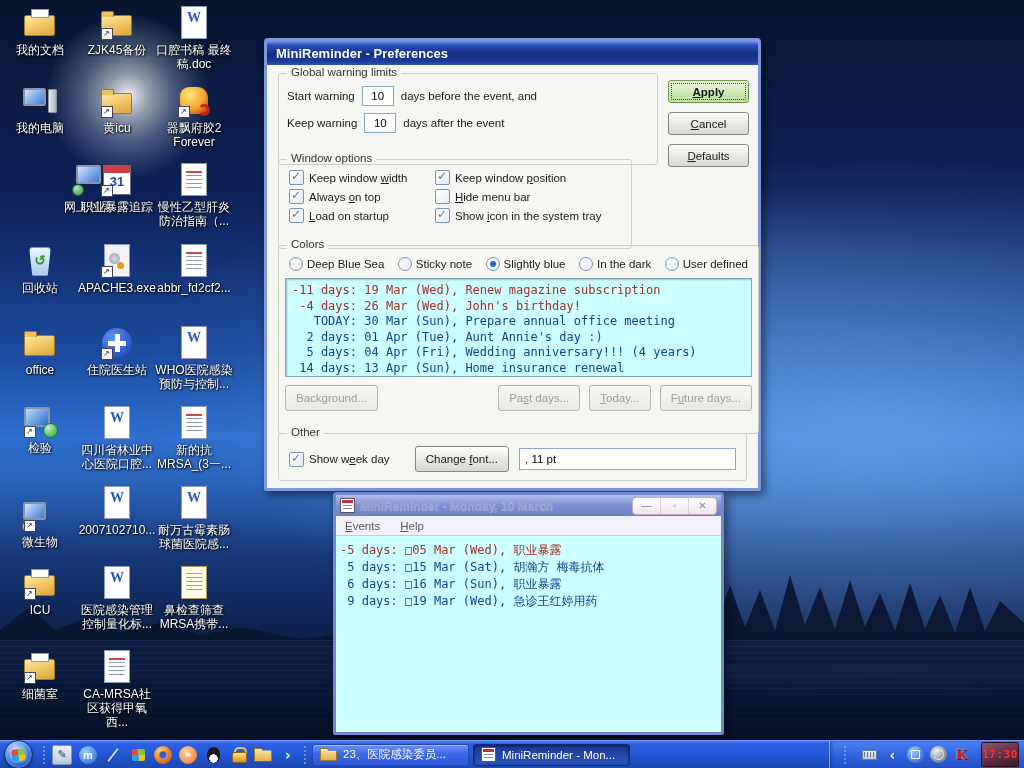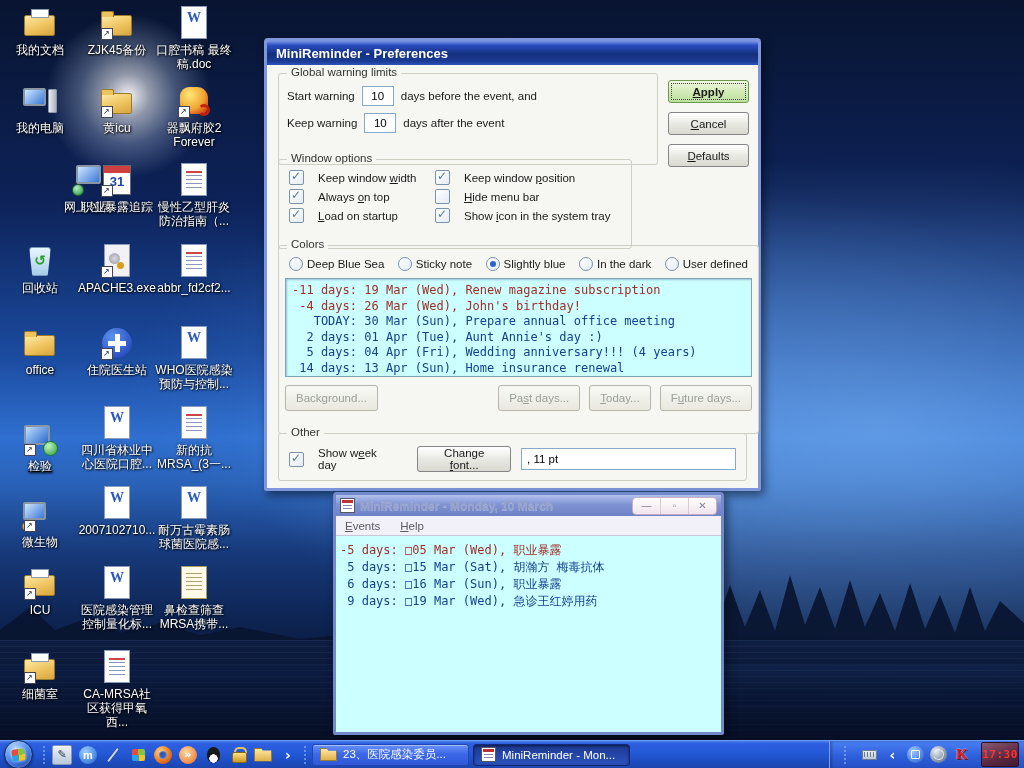--- a/index.html
+++ b/index.html
@@ -57,21 +57,21 @@
   .t-forever::after{right:2px;bottom:2px;width:12px;height:12px;border:3px solid #c02010;border-left-color:transparent;border-radius:50%}
   .shortcut{position:absolute;left:2px;bottom:0;width:10px;height:10px;background:#fff;border:1px solid #445;z-index:2}
   .shortcut::before{content:"↗";position:absolute;left:1px;top:0;font-size:8px;line-height:9px;color:#123}
   
   .grp{position:absolute;border:1px solid #cdd0c4;border-radius:3px}
   .leg{position:absolute;top:-8px;left:8px;background:#f6f6f2;padding:0 4px;font-size:11.5px;color:#333;white-space:nowrap}
   .xbtn{font-family:inherit;font-size:11.5px;color:#1a1a1a;background:linear-gradient(#fff,#e9e9e4 50%,#d9d9d2);
     border:1px solid #858585;border-radius:3px;padding:0 10px;height:26px}
   .xbtn.dis{color:#9aa098;background:linear-gradient(#f8f8f4,#e9e9e1);border-color:#b5b5ac}
   .apply{background:linear-gradient(#eef8e0,#cde8b0 60%,#bfe0a0);border:1px solid #6a9a4a;outline:1px dotted #444;outline-offset:-4px;font-weight:bold}
-  .chk{display:flex;align-items:center;gap:14px;font-size:11.5px;color:#1a1a1a}
+  .chk{display:flex;align-items:center;gap:5px;font-size:11.5px;color:#1a1a1a}
   .box{flex:none;width:13px;height:13px;border:1px solid #7a93ad;border-radius:2px;background:linear-gradient(135deg,#fff,#e4ecf3);position:relative}
   .box.on::before{content:"✓";position:absolute;left:1px;top:-2px;font:bold 12px "DejaVu Sans",sans-serif;color:#54788e}
   .rad{display:flex;align-items:center;gap:4px;font-size:11.5px;color:#1a1a1a}
   .rdot{flex:none;width:12px;height:12px;border:1px solid #7a93ad;border-radius:50%;background:linear-gradient(135deg,#fff,#e4ecf3);position:relative}
   .rad.sel .rdot::after{content:"";position:absolute;inset:3px;border-radius:50%;background:#2a66c8}
   .pline{font:12px/15.5px "DejaVu Sans Mono",monospace;white-space:pre}
   .pline.red{color:#a03028}.pline.navy{color:#13418e}
   
   #prefs{position:absolute;left:264px;top:38px;width:497px;height:453px;background:#f6f6f2;
     border:3px solid #7d96dc;border-radius:4px 4px 2px 2px;box-shadow:3px 4px 10px rgba(0,0,0,.5);box-sizing:border-box}
@@ -241,21 +241,21 @@
     <div class="dcell" style="left: 78px; top: 326px;">
       <div class="ic t-cross">
         <span class="shortcut"></span>
       </div>
       <div class="dlbl">住院医生站</div>
     </div>
     <div class="dcell" style="left: 155px; top: 326px;">
       <div class="ic t-word"></div>
       <div class="dlbl">WHO医院感染预防与控制...</div>
     </div>
-    <div class="dcell" style="left: 1px; top: 422px; text-decoration: underline;">
+    <div class="dcell" style="left: 1px; top: 404px;">
       <div class="ic t-monitor">
         <span class="shortcut"></span>
       </div>
       <div class="dlbl">检验</div>
     </div>
     <div class="dcell" style="left: 78px; top: 406px;">
       <div class="ic t-word"></div>
       <div class="dlbl">四川省林业中心医院口腔...</div>
     </div>
     <div class="dcell" style="left: 155px; top: 406px;">

